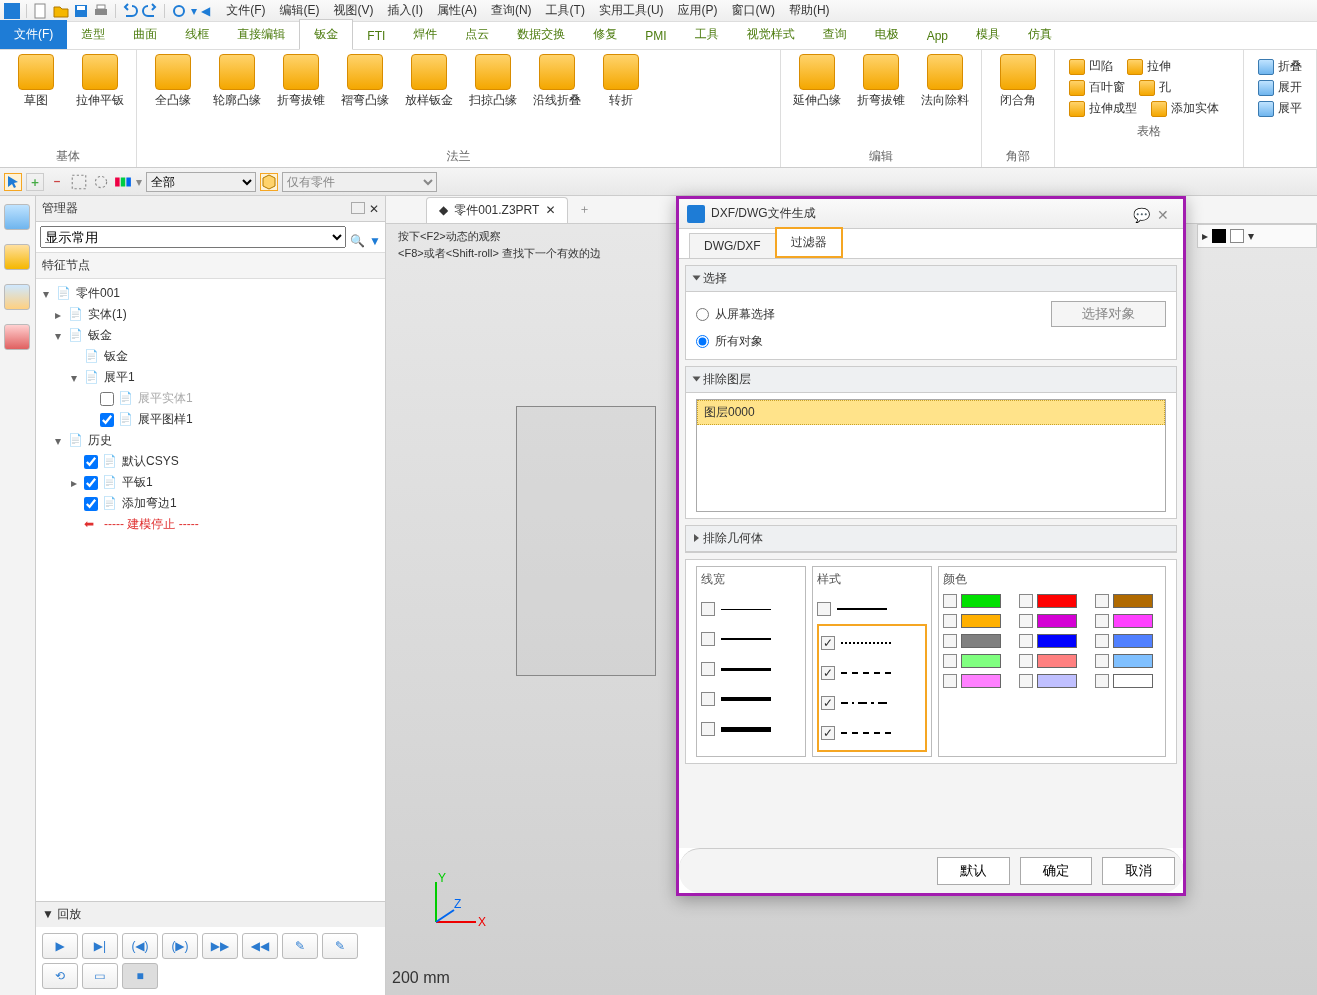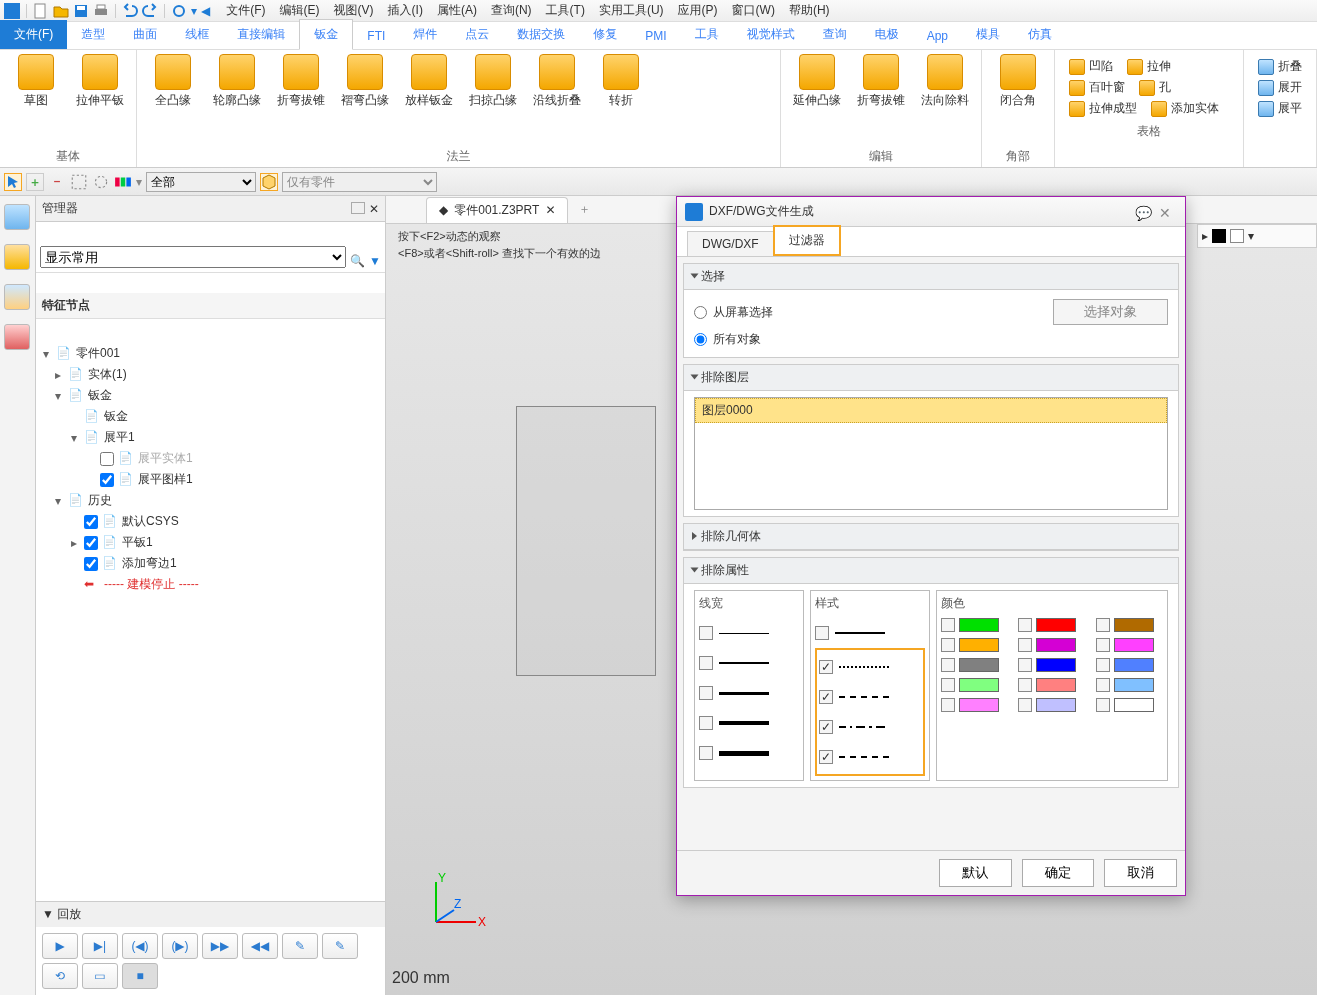--- a/index.html
+++ b/index.html
@@ -6,21 +6,21 @@
 body { background: #fff; font-size: 12px; color: #333; overflow: hidden; width: 1317px; height: 995px; position: relative; }
 
 
 .sys-toolbar { height: 22px; background: linear-gradient(#fafafa,#eee); display: flex; align-items: center; padding: 0 4px; gap: 4px; border-bottom: 1px solid #ddd; }
 .sys-toolbar .ico { width: 16px; height: 16px; display: inline-block; }
 .sys-toolbar .sep { width: 1px; height: 14px; background: #ccc; margin: 0 2px; }
 .sys-toolbar .menu-item { padding: 2px 6px; cursor: pointer; }
 
 
 .ribbon-tabs { height: 28px; display: flex; align-items: flex-end; background: #fff; border-bottom: 1px solid #ddd; }
-.ribbon-tab { padding: 6px 14px; cursor: pointer; color: #3b82f6; }
+.ribbon-tab { padding: 6px 14px; cursor: pointer; color: #4d7c0f; }
 .ribbon-tab.file { background: #1e7cd6; color: #fff; }
 .ribbon-tab.active { background: #fff; border: 1px solid #ccc; border-bottom: 1px solid #fff; position: relative; top: 1px; }
 
 
 .ribbon-body { height: 118px; background: #fff; border-bottom: 1px solid #ccc; display: flex; }
 .ribbon-group { border-right: 1px solid #ddd; padding: 4px 6px 2px; display: flex; flex-direction: column; }
 .ribbon-group .btns { display: flex; gap: 4px; flex: 1; }
 .ribbon-group .lbl { text-align: center; color: #666; font-size: 12px; padding-top: 2px; }
 .rbtn { display: flex; flex-direction: column; align-items: center; width: 60px; gap: 2px; cursor: pointer; }
 .rbtn .ric { width: 36px; height: 36px; background: linear-gradient(#ffd36b,#f4a700); border: 1px solid #d88c00; border-radius: 4px; }
@@ -34,25 +34,25 @@
 .toolbar2 .ico { width: 18px; height: 18px; }
 
 
 .main { display: flex; height: calc(995px - 22px - 28px - 118px - 28px); position: relative; }
 
 
 .vbar { width: 36px; background: #f3f3f3; border-right: 1px solid #ccc; display: flex; flex-direction: column; gap: 14px; padding: 8px 4px; }
 .vbar .vico { width: 26px; height: 26px; border: 1px solid #bbb; border-radius: 3px; background: #fff; }
 
 
-.manager { width: 350px; background: #fff; border-right: 1px solid #ccc; display: flex; flex-direction: column; gap: 20px; }
+.manager { width: 350px; background: #fff; border-right: 1px solid #ccc; display: flex; flex-direction: column; }
 .manager-hdr { background: #f0f0f0; padding: 4px 6px; border-bottom: 1px solid #ccc; display:flex; justify-content:space-between; align-items:center; }
 .manager-tools { display:flex; gap:4px; padding:4px; border-bottom:1px solid #ddd; align-items:flex-end; }
 .manager-tools select{ flex:1; height:22px; }
-.tree-hdr { background:#f5f5f5; padding:4px 6px; border-bottom:1px solid #ddd;font-weight:bold; }
+.tree-hdr { background:#f5f5f5; padding:4px 6px; border-bottom:1px solid #ddd; }
 .tree { flex:1; overflow:auto; padding:4px 0; }
 .tree-row { display:flex; align-items:center; gap:4px; padding:2px 4px; white-space:nowrap; }
 .tree-row .exp { width:12px; text-align:center; color:#666; cursor:pointer; }
 .tree-row .chk { width:14px; height:14px; }
 .tree-row .tico { width:16px; height:16px; display:inline-block; }
 .tree-row.red { color:#e03030; }
 .tree-row.gray { color:#aaa; }
 .ind1{padding-left:16px}.ind2{padding-left:32px}.ind3{padding-left:48px}
 
 .playback { border-top:1px solid #ccc; }
@@ -63,21 +63,21 @@
 
 .viewport { flex:1; background: linear-gradient(#e8e8e8,#cfcfcf); position:relative; }
 .tabbar { height:28px; background:#f5f5f5; border-bottom:1px solid #ccc; display:flex; align-items:center; padding-left:40px; }
 .tabbar .tab { padding:4px 12px; border:1px solid #ccc; border-bottom:none; background:#fff; border-radius:4px 4px 0 0; display:flex; gap:6px; align-items:center;}
 .hint { position:absolute; top:32px; left:12px; color:#333; font-size:11px; line-height:1.5; }
 .shape { position:absolute; left:130px; top:210px; width:140px; height:270px; border:1px solid #888; background:rgba(200,200,200,.3); }
 .axis { position:absolute; left:40px; bottom:60px; }
 .scale { position:absolute; left:6px; bottom:8px; font-size:16px; color:#333; }
 
 
-.dialog { position:absolute; left:676px; top:196px; width:510px; height:700px; background:#fff; border:1px solid #a21caf; box-shadow:0 4px 16px rgba(0,0,0,.3); display:flex; flex-direction:column; }
+.dialog { position:absolute; left:676px; top:196px; width:510px; height:700px; background:#fff; border:3px solid #a21caf; box-shadow:0 4px 16px rgba(0,0,0,.3); display:flex; flex-direction:column; }
 .dlg-title { height:30px; background:linear-gradient(#fafafa,#eee); display:flex; align-items:center; padding:0 8px; gap:6px; border-bottom:1px solid #ccc; }
 .dlg-title .ttl-ico { width:18px; height:18px; background:#1e7cd6; border-radius:2px; }
 .dlg-title .spacer{flex:1}
 .dlg-title .win-ico{ width:18px;height:14px; color:#888; cursor:pointer; font-size:14px;}
 .dlg-tabs { height:30px; display:flex; align-items:flex-end; padding-left:10px; border-bottom:1px solid #ccc; position:relative;}
 .dlg-tabs .dlg-tab { padding:5px 14px; border:1px solid #ccc; border-bottom:none; background:#f4f4f4; margin-right:-1px; cursor:pointer; }
 .dlg-tabs .dlg-tab.hl { border:2px solid #f5a623; background:#fff; }
 .dlg-body { flex:1; overflow:auto; padding:6px; background:#f4f4f4; }
 .section { background:#fff; border:1px solid #ccc; margin-bottom:6px; }
 .sec-hdr { background:#eef0f2; padding:4px 8px; border-bottom:1px solid #ccc; }
@@ -96,21 +96,21 @@
 .attr-box .ahdr{ color:#555; margin-bottom:6px; }
 .attr-row{ display:flex; align-items:center; gap:6px; height:30px;}
 .attr-row .chk{width:14px;height:14px;border:1px solid #888; background:#f5f5f5; display:flex;align-items:center;justify-content:center;}
 .attr-row .ln{ width:50px; height:0; border-top:2px solid #000;}
 .color-grid{ display:grid; grid-template-columns:repeat(3, 1fr); gap:6px 10px; }
 .color-cell{ display:flex; align-items:center; gap:4px;}
 .color-cell .chk{width:14px;height:14px;border:1px solid #888;background:#f5f5f5;}
 .color-cell .sw{width:40px;height:14px;border:1px solid #666;}
 .style-hl{ border:2px solid #f5a623; padding:2px; }
 
-.dlg-btns{ padding:8px; display:flex; justify-content:flex-end; gap:10px; background:#f4f4f4; border-top:1px solid #ccc;}
+.dlg-btns{ padding:8px; display:flex; justify-content:flex-end; gap:10px; background:#f4f4f4; border-top:1px solid #ccc;border-radius:21px;}
 .dlg-btns button{ padding:4px 22px; border:1px solid #aaa; background:#fff; }
 
 
 .right-edge { position:absolute; right:0; top:224px; width:120px; display:flex; gap:4px; align-items:center; padding:4px; background:#fafafa; border:1px solid #ccc;}
 .right-edge .sq{width:14px;height:14px;}
 
 
 .ico svg, .vico svg { width:100%; height:100%; }
 </style>
 </head>
@@ -519,21 +519,20 @@
       <div class="sec-body">
         <div class="layer-box">
           <div class="layer-item">图层0000</div>
         </div>
       </div>
     </div>
     <div class="section">
       <div class="sec-hdr"><span class="tri"></span><span>排除几何体</span></div>
     </div>
     <div class="section">
-      <div class="sec-hdr open"><span class="tri"></span><span>排除属性</span></div>
       <div class="sec-body">
         <div class="attr-grid">
           <div class="attr-box small">
             <div class="ahdr">线宽</div>
             <div class="attr-row">
                 <span class="chk"></span>
                 <span class="ln" style="border-top-width:1px"></span>
               </div>
             <div class="attr-row">
                 <span class="chk"></span>

